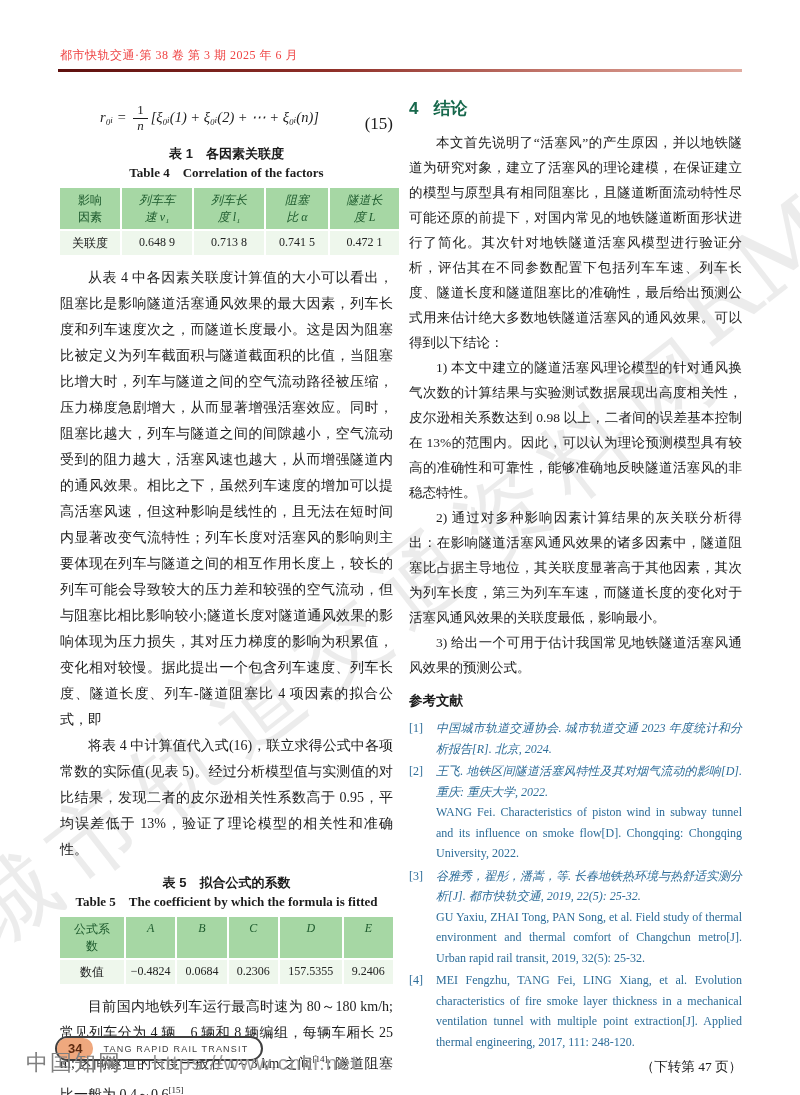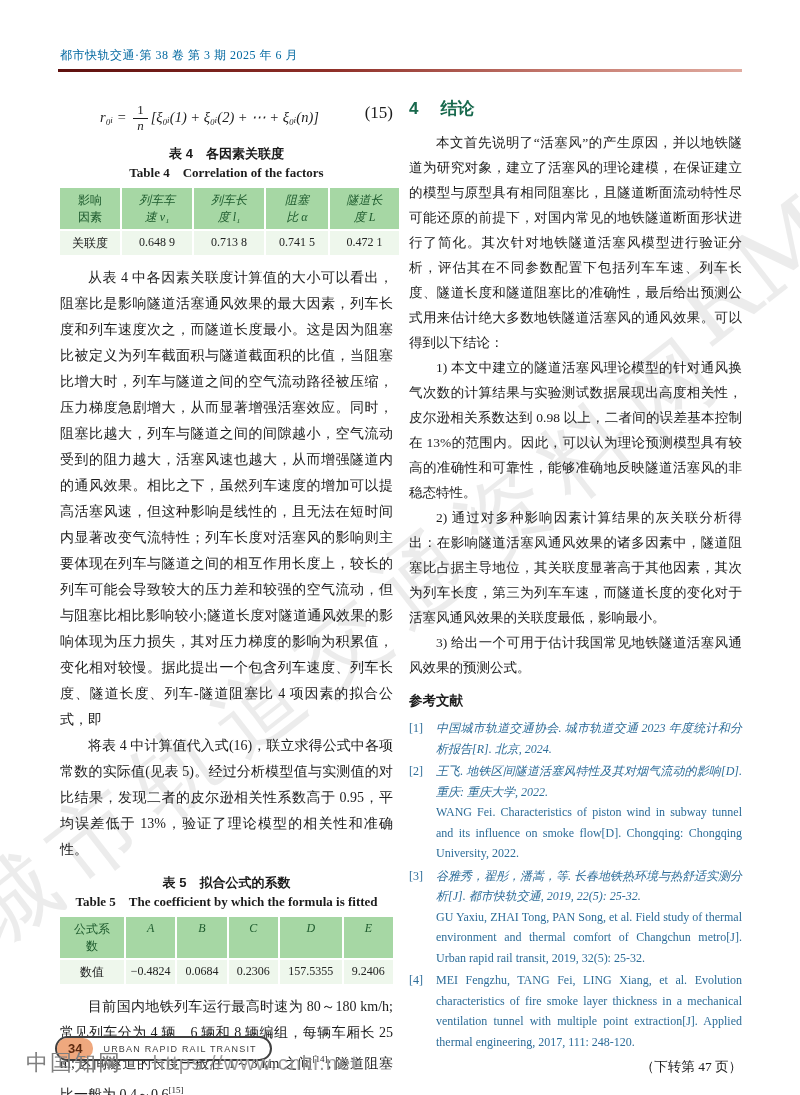--- a/index.html
+++ b/index.html
@@ -2,28 +2,28 @@
 <html><head>
 <meta charset="utf-8">
 <style>
   html,body { margin:0; padding:0; background:#ffffff; }
   .page {
     position:relative; width:800px; height:1095px; background:#ffffff;
     font-family:"Liberation Serif","DejaVu Serif",serif; color:#1c1c1c;
     overflow:hidden;
   }
   
-  .hdr { position:absolute; top:47px; left:60px; font-size:12px; color:#0369a1; letter-spacing:.5px; }
+  .hdr { position:absolute; top:47px; left:60px; font-size:12px; color:#ef4444; letter-spacing:.5px; }
   .rule { position:absolute; top:69px; left:58px; width:684px; height:3px;
           background:linear-gradient(90deg,#5e100e 0%,#8f2f28 40%,#c77d72 75%,#e0aba0 100%); }
   
   .columns { position:absolute; top:93px; left:60px; width:682px; display:flex; gap:16px; }
   .col { width:333px; }
   
-  .formula { display:flex; align-items:flex-start; font-size:14.5px; margin:10px 0 8px;font-family:Liberation Serif, serif; }
+  .formula { display:flex; align-items:flex-end; font-size:14.5px; margin:10px 0 8px;font-family:Liberation Serif, serif; }
   .f-body { flex:1; text-align:center; }
   .f-num { width:34px; text-align:right; font-size:17px; }
   .it { font-style:italic; }
   .frac { display:inline-flex; flex-direction:column; vertical-align:middle; text-align:center; margin:0 3px; font-size:13px; }
   .frac .fnum { border-bottom:1px solid #1c1c1c; padding:0 4px; line-height:1.15; }
   .frac .fden { line-height:1.15; font-style:italic; }
   .f16 { margin:4px 0 6px; }
   .f16-lines { flex:1; padding-left:26px; font-size:14px; }
   .f16-lines sup { font-size:9.5px; }
   .f16-l2 { padding-left:10px; }
@@ -34,21 +34,21 @@
   .t4 { grid-template-columns:60px 70px 70px 62px 69px; }
   .t5 { grid-template-columns:64px 1fr 1fr 1fr 1.25fr 1fr; }
   .gtab .th { background:#a6d7a4; color:#1e5b2e; padding:4px 14px 3px; }
   .gtab .td { background:#eef7ec; color:#222; padding:4px 0 3px; }
   .gtab .thv { font-style:italic; }
   
   .para { margin:0; text-indent:2em; text-align:justify; font-size:14px; line-height:26px; }
   .para sup { font-size:9px; }
   
   .h2 { color:#17684c; font-family:"Liberation Sans","DejaVu Sans",sans-serif; font-weight:bold; font-size:17px; margin:4px 0 10px; }
-  .h2 .h2t { margin-left:22px; }
+  .h2 .h2t { margin-left:15px; }
   .rpara { margin:0; text-indent:2em; text-align:justify; font-size:13.5px; line-height:25px; }
   .refs-h { font-family:"Liberation Sans","DejaVu Sans",sans-serif; font-weight:bold; font-size:13.5px; margin:12px 0 8px; }
   .ref { position:relative; padding-left:27px; font-size:12px; line-height:20.5px; color:#2d6d99; text-align:justify; margin-bottom:2px; }
   .ref .no { position:absolute; left:0; top:0; }
   .ref .zh { font-style:italic; }
   .continued { text-align:right; font-size:13.5px; margin-top:6px; color:#1c1c1c; }
   
   .footer { position:absolute; left:55px; top:1036px; display:flex; align-items:center; font-family:"Liberation Sans","DejaVu Sans",sans-serif; }
   .pgpill { border:2px solid #404040; border-radius:13px; background:#fff; display:flex; align-items:center; }
   .pgbadge { background:#efa87e; color:#5d2a10; font-weight:bold; font-size:13px; padding:3px 11px; border-radius:10px; }
@@ -83,21 +83,21 @@
         <div class="formula f15">
           <span class="f-body">
             <span class="it">r₀ᵢ = </span><span class="frac">
                 <span class="fnum">1</span>
                 <span class="fden">n</span>
               </span><span class="it">[ξ₀ᵢ(1) + ξ₀ᵢ(2) + ⋯ + ξ₀ᵢ(n)]</span>
           </span>
           <span class="f-num">(15)</span>
         </div>
 
-        <div class="cap-zh">表 4　各因素关联度</div>
+        <div class="cap-zh">表 1　各因素关联度</div>
         <div class="cap-en">Table 4　Correlation of the factors</div>
         <div class="gtab t4">
           <div class="th">影响因素</div>
           <div class="th thv">列车车速 v₁</div>
           <div class="th thv">列车长度 l₁</div>
           <div class="th thv">阻塞比 α</div>
           <div class="th thv">隧道长度 L</div>
           <div class="td">关联度</div>
           <div class="td">0.648 9</div>
           <div class="td">0.713 8</div>
@@ -162,21 +162,21 @@
           <div class="en">MEI Fengzhu, TANG Fei, LING Xiang, et al. Evolution characteristics of fire smoke layer thickness in a mechanical ventilation tunnel with multiple point extraction[J]. Applied thermal engineering, 2017, 111: 248-120.</div>
         </div>
 
         <div class="continued">（下转第 47 页）</div>
       </div>
     </div>
 
     <div class="footer">
       <div class="pgpill">
         <span class="pgbadge">34</span>
-        <span class="pgtext">URBAN RAPID RAIL TRANSIT</span>
+        <span class="pgtext">TANG RAPID RAIL TRANSIT</span>
       </div>
     </div>
 
     <div class="cnki">
       <span class="cnki-name">中国知网</span>
       <span class="cnki-url">https://www.cnki.net</span>
     </div>
 
   </div>
 </div>

